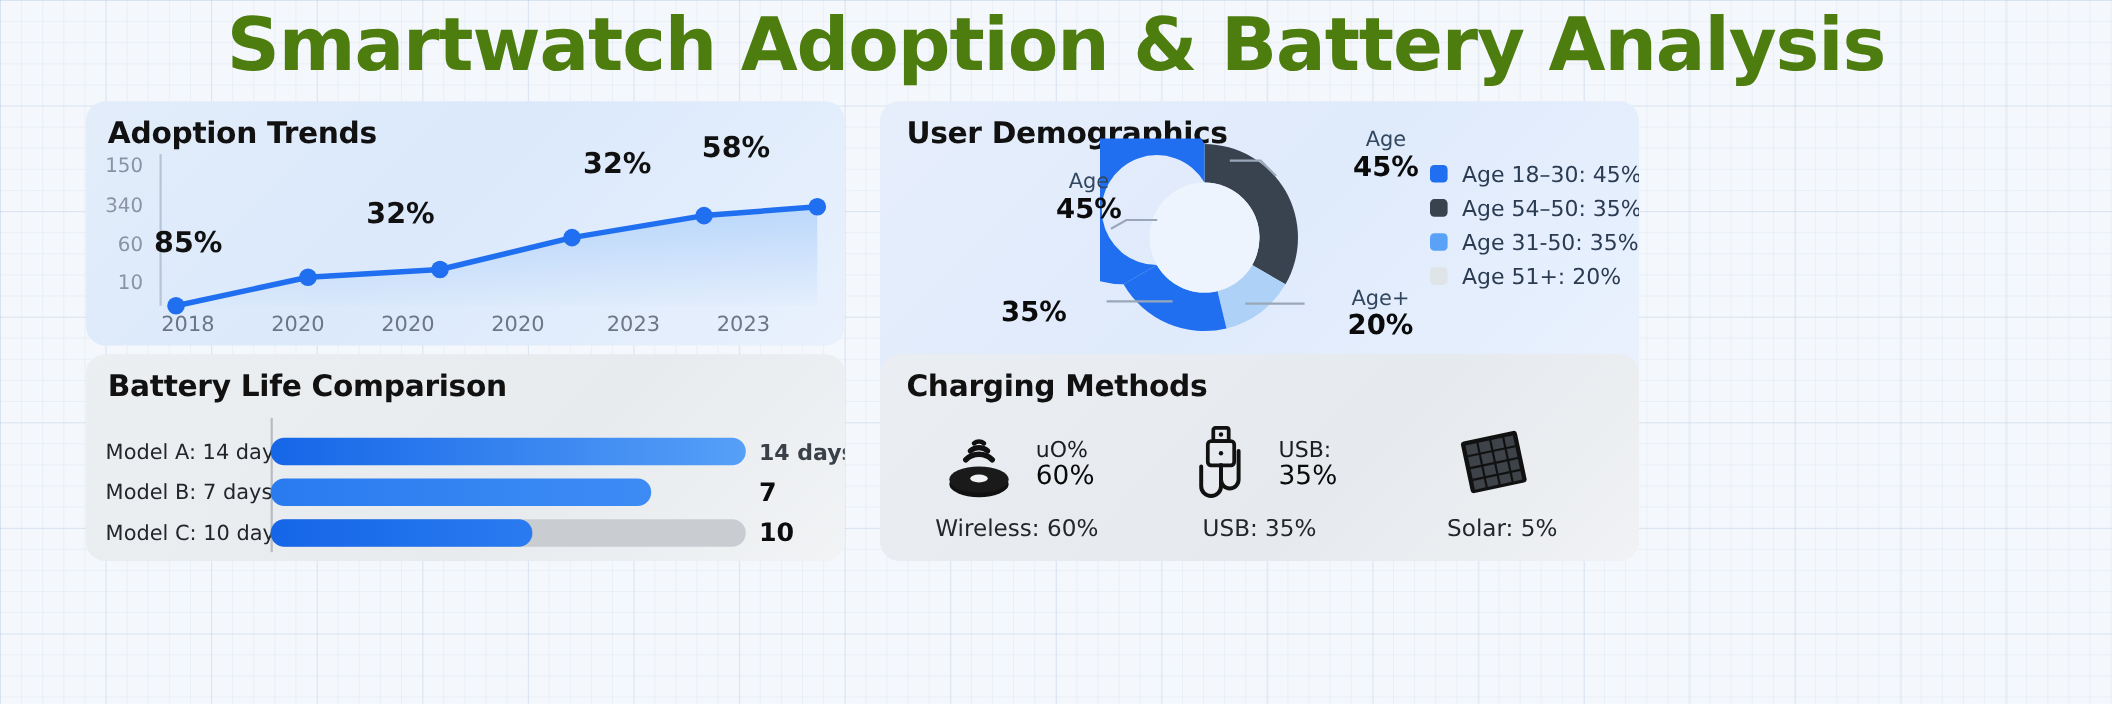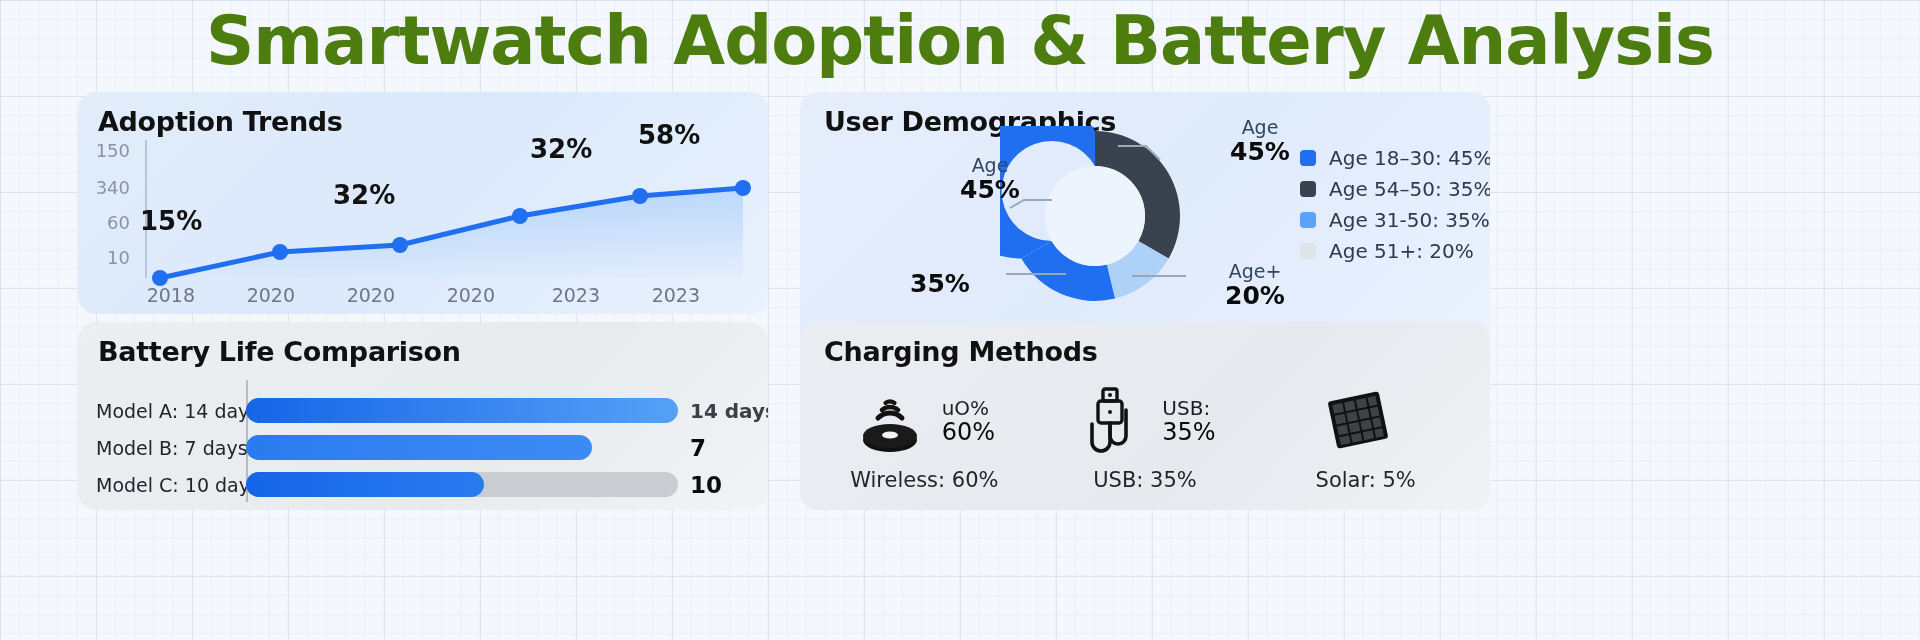--- a/index.html
+++ b/index.html
@@ -143,21 +143,21 @@
   <div class="axis-y-label" style="left:8px;  top:120px;">60</div>
   <div class="axis-y-label" style="left:8px;  top:155px;">10</div>
 
   <div class="axis-x-label" style="left:47px;">2018</div>
   <div class="axis-x-label" style="left:147px;">2020</div>
   <div class="axis-x-label" style="left:247px;">2020</div>
   <div class="axis-x-label" style="left:347px;">2020</div>
   <div class="axis-x-label" style="left:452px;">2023</div>
   <div class="axis-x-label" style="left:552px;">2023</div>
 
-  <div class="pt-label" style="left:62px;  top:114px;">15%</div>
+  <div class="pt-label" style="left:62px;  top:114px;">85%</div>
   <div class="pt-label" style="left:255px; top:88px;">32%</div>
   <div class="pt-label" style="left:452px; top:42px;">32%</div>
   <div class="pt-label" style="left:560px; top:28px;">58%</div>
 </div>
 
 <div class="panel" id="panel-demo">
   <div class="panel-title">User Demographics</div>
 
   <svg id="donut-wrap" viewBox="0 0 190 180">
     <g transform="translate(95,90)">

